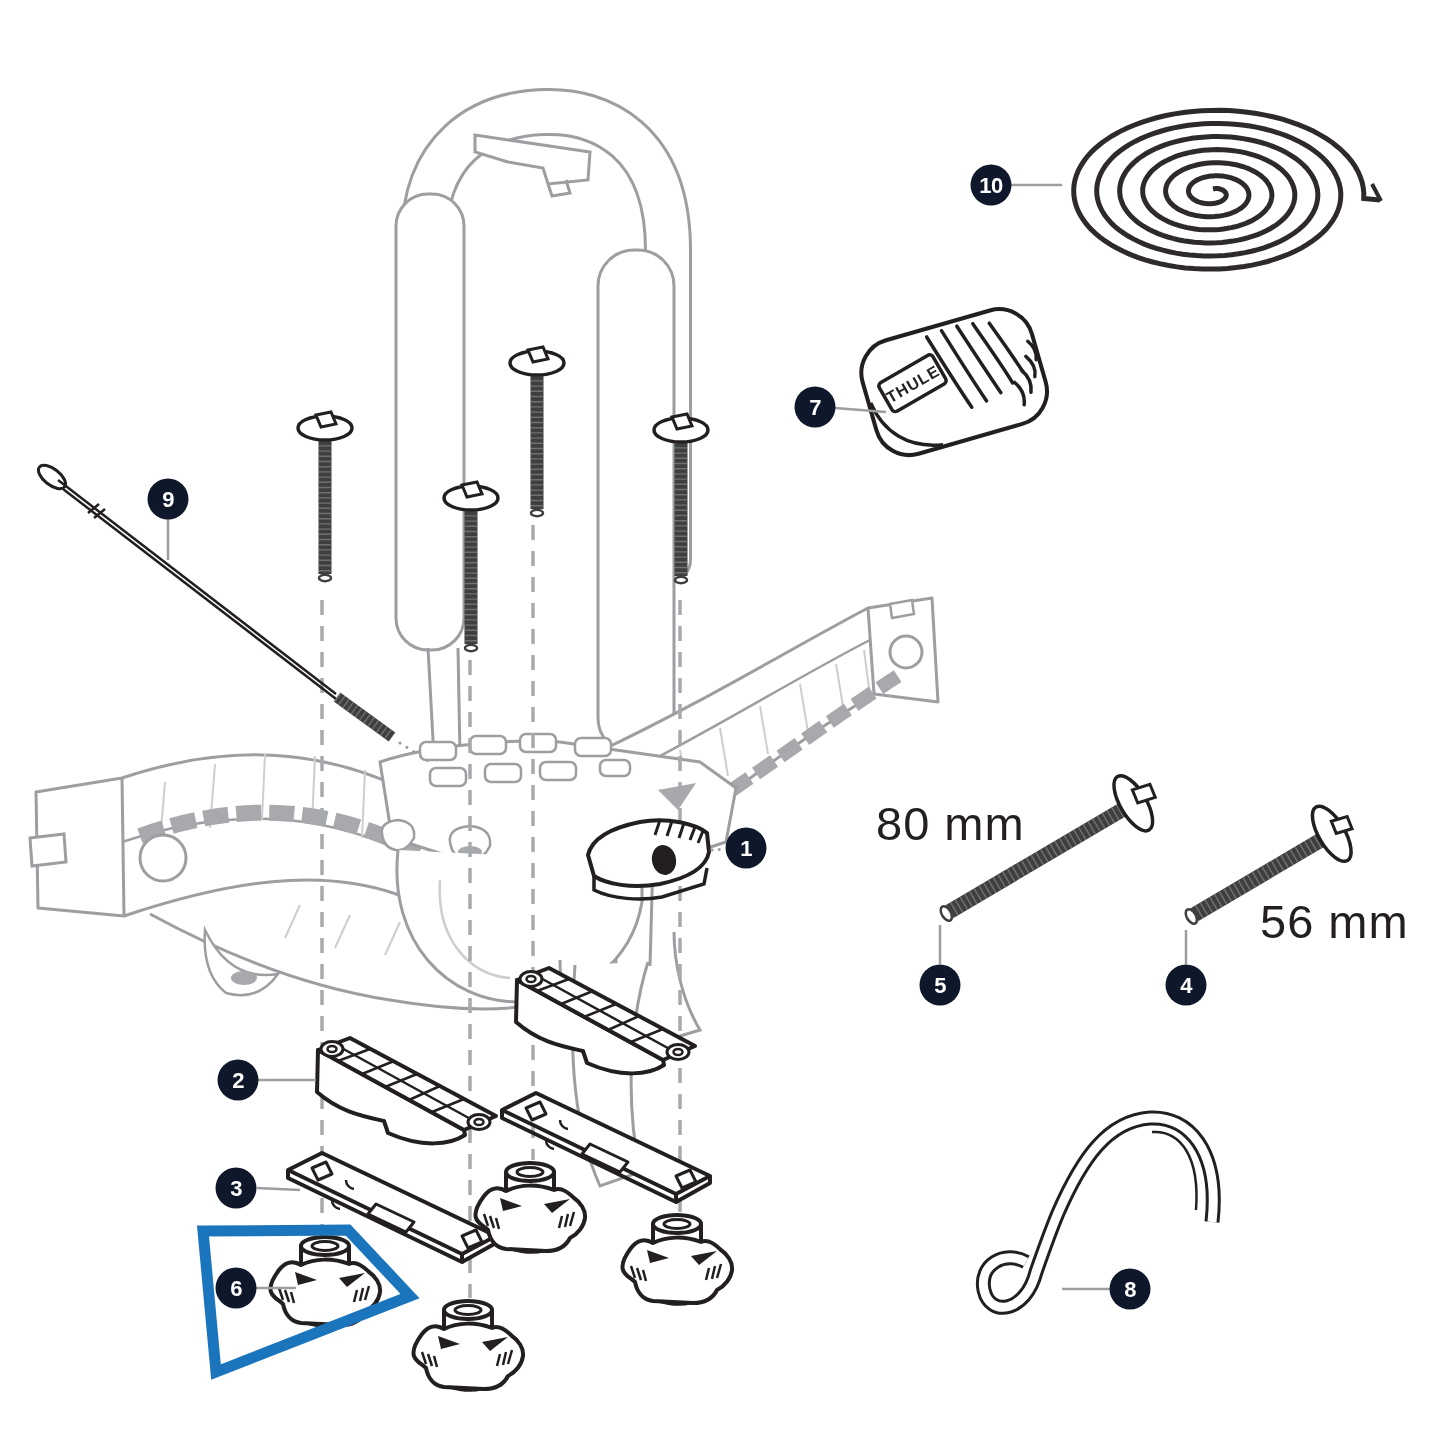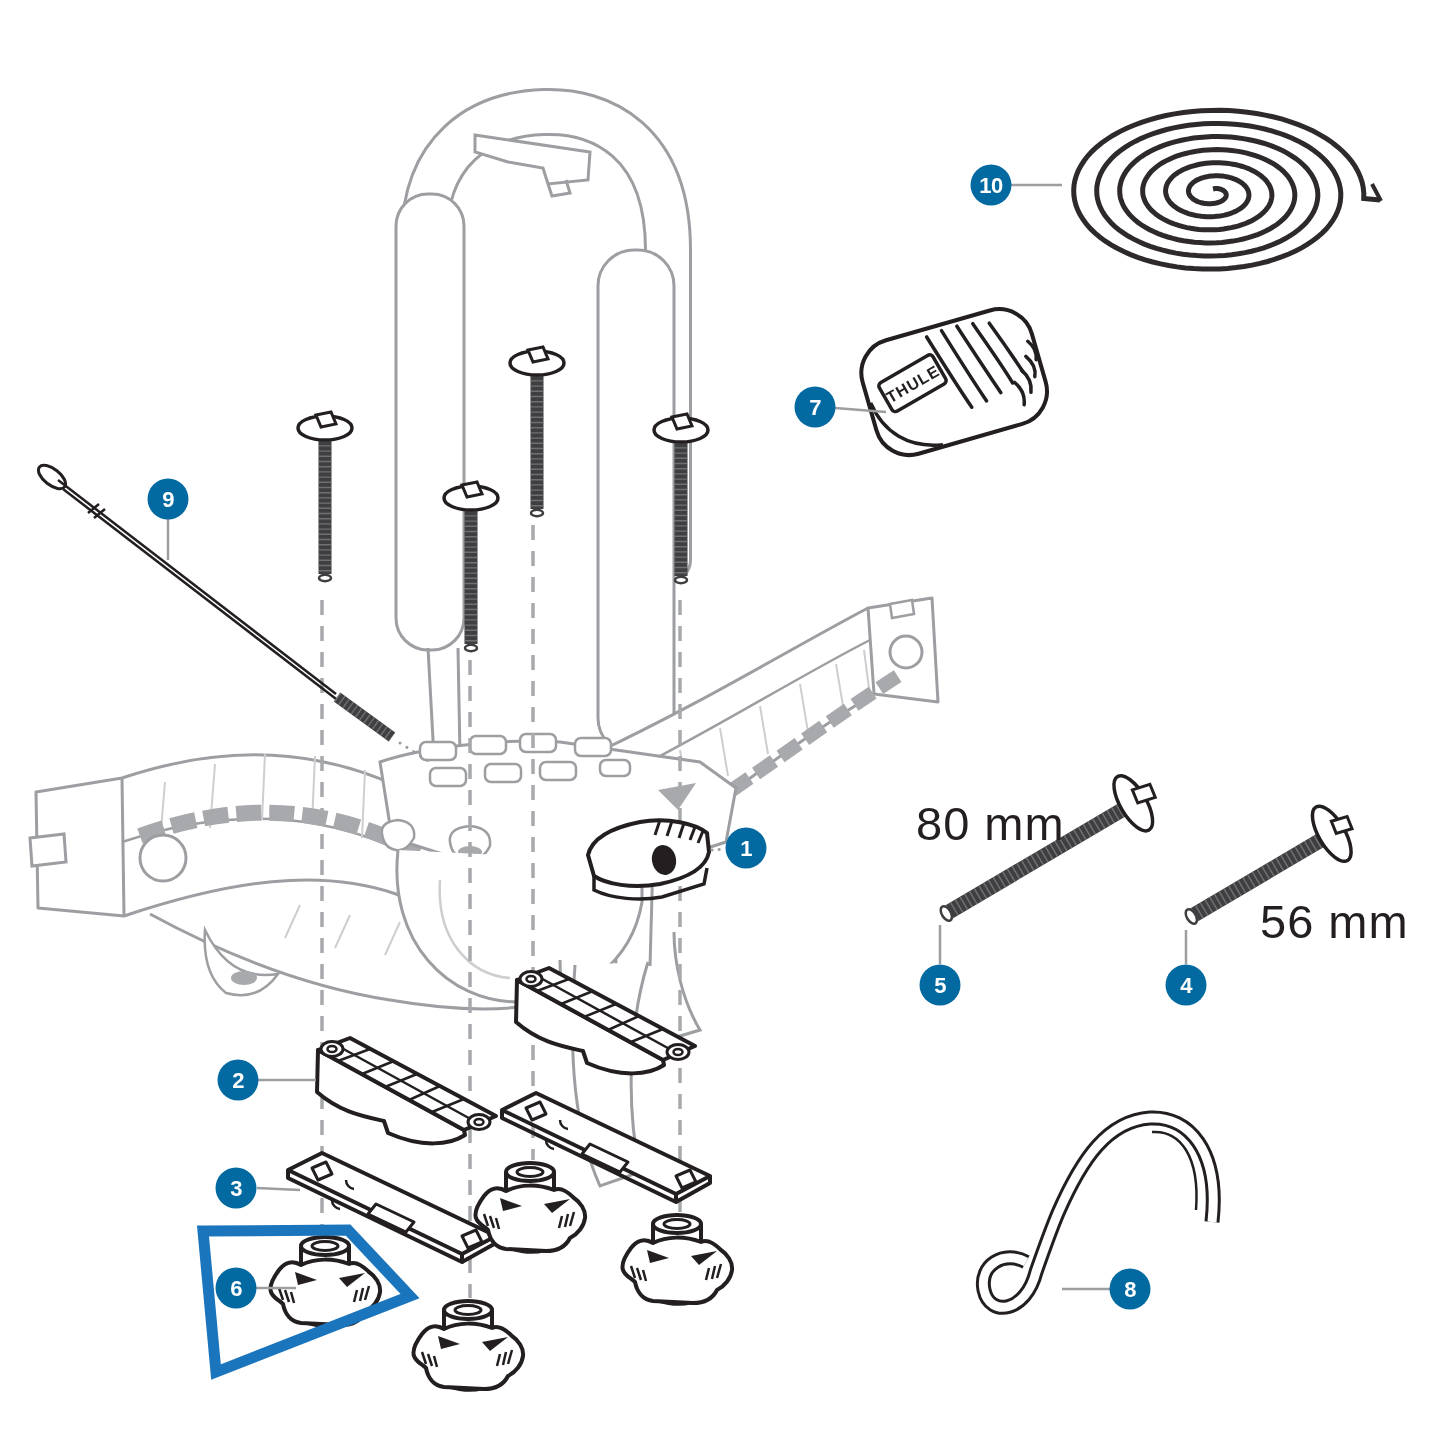--- a/index.html
+++ b/index.html
@@ -1,20 +1,20 @@
 <!DOCTYPE html>
 <html><head>
 <meta charset="utf-8">
 <style>
   html,body{margin:0;padding:0;background:#fff;}
   .stage{position:relative;width:1445px;height:1445px;background:#fff;overflow:hidden;
          font-family:"Liberation Sans",sans-serif;}
   .art{position:absolute;inset:0;}
   .callout{position:absolute;width:41px;height:41px;border-radius:50%;
-           background:#0369a1;color:#fff;display:flex;align-items:center;justify-content:center;
+           background:#0f172a;color:#fff;display:flex;align-items:center;justify-content:center;
            font-weight:bold;font-size:22px;transform:translate(-50%,-50%);
            letter-spacing:-0.5px;user-select:none;}
   .dim{position:absolute;font-size:47px;font-weight:500;color:#231f20;letter-spacing:1px;
        white-space:nowrap;}
 </style>
 </head>
 <body>
 
 <div class="stage">
 
@@ -280,16 +280,16 @@
 <div class="callout" style="left:238px;top:1080px">2</div>
 <div class="callout" style="left:236px;top:1188px">3</div>
 <div class="callout" style="left:1186px;top:985px">4</div>
 <div class="callout" style="left:940px;top:985px">5</div>
 <div class="callout" style="left:236px;top:1288px">6</div>
 <div class="callout" style="left:815px;top:407px">7</div>
 <div class="callout" style="left:1130px;top:1289px">8</div>
 <div class="callout" style="left:168px;top:499px">9</div>
 <div class="callout" style="left:991px;top:185px">10</div>
 
-<div class="dim" style="left:916px;top:796px">80 mm</div>
+<div class="dim" style="left:876px;top:796px">80 mm</div>
 <div class="dim" style="left:1260px;top:894px">56 mm</div>
 
 </div>
 
 </body></html>

